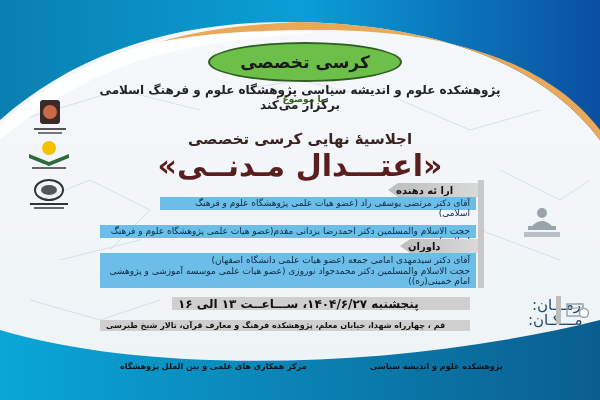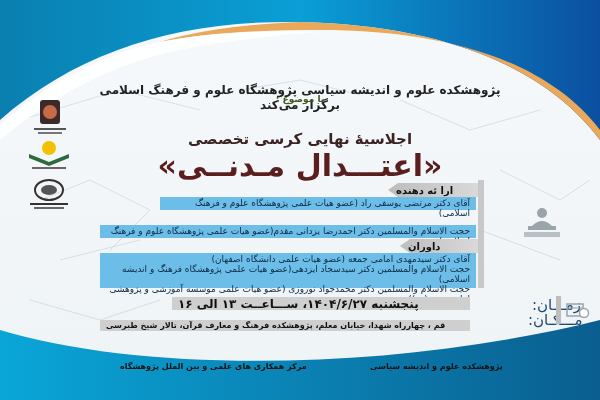--- a/index.html
+++ b/index.html
@@ -80,20 +80,23 @@
     <path d="M5 14 L25 22 L45 14 L45 18 L25 26 L5 18 Z" fill="#2c6b3c"></path>
     <rect x="8" y="27" width="34" height="2" fill="#666"></rect>
   </svg>
   <svg style="position:absolute;left:24px;top:178px" width="50" height="32" viewBox="0 0 50 32">
     <ellipse cx="25" cy="12" rx="14" ry="10" fill="none" stroke="#333" stroke-width="2"></ellipse>
     <ellipse cx="25" cy="12" rx="8" ry="5" fill="#555"></ellipse>
     <rect x="6" y="25" width="38" height="2" fill="#333"></rect>
       <rect x="10" y="29" width="30" height="2" fill="#666"></rect>
   </svg>
 
+  <div class="badge">
+    <span class="rtl">کرسی تخصصی</span>
+  </div>
 
   <div class="org-line rtl" style="top:83px">پژوهشکده علوم و اندیشه سیاسی پژوهشگاه علوم و فرهنگ اسلامی</div>
   <div class="org-line rtl" style="top:98px">برگزار می‌کند</div>
   <div class="subject-label rtl">با موضوع :</div>
   <div class="session-title rtl">اجلاسیهٔ نهایی کرسی تخصصی</div>
   <div class="main-title rtl">«اعتـــدال مـدنــی»</div>
 
   <div class="side-bar"></div>
 
   <div class="section-tag rtl" style="left:388px;top:183px;width:74px;">
@@ -101,21 +104,20 @@
   </div>
   <div class="blue-row rtl" style="left:160px;top:197px;width:304px;height:11px;">آقای دکتر مرتضی یوسفی راد (عضو هیات علمی پژوهشگاه علوم و فرهنگ اسلامی)</div>
 
   <div class="blue-row rtl" style="left:100px;top:225px;width:364px;height:11px;">حجت الاسلام والمسلمین دکتر احمدرضا یزدانی مقدم(عضو هیات علمی پژوهشگاه علوم و فرهنگ اسلامی)</div>
 
   <div class="section-tag rtl" style="left:400px;top:239px;width:62px;">
     <span>داوران</span>
   </div>
   <div class="blue-row rtl" style="left:100px;top:253px;width:364px;height:33px;display:flex;flex-direction:column;justify-content:space-around;">
     <div>آقای دکتر سیدمهدی امامی جمعه (عضو هیات علمی دانشگاه اصفهان)</div>
-    <div>حجت الاسلام والمسلمین دکتر سیدسجاد ایزدهی(عضو هیات علمی پژوهشگاه فرهنگ و اندیشه اسلامی)</div>
     <div>حجت الاسلام والمسلمین دکتر محمدجواد نوروزی (عضو هیات علمی موسسه آموزشی و پژوهشی امام خمینی(ره))</div>
   </div>
 
   <svg style="position:absolute;left:522px;top:206px" width="40" height="34" viewBox="0 0 40 34">
     <circle cx="20" cy="7" r="5" fill="#9aa4ab"></circle>
     <path d="M10 20 Q20 10 30 20 Z" fill="#9aa4ab"></path>
     <rect x="6" y="20" width="28" height="4" fill="#9aa4ab"></rect>
     <rect x="2" y="26" width="36" height="5" fill="#b8c0c6"></rect>
   </svg>
 

